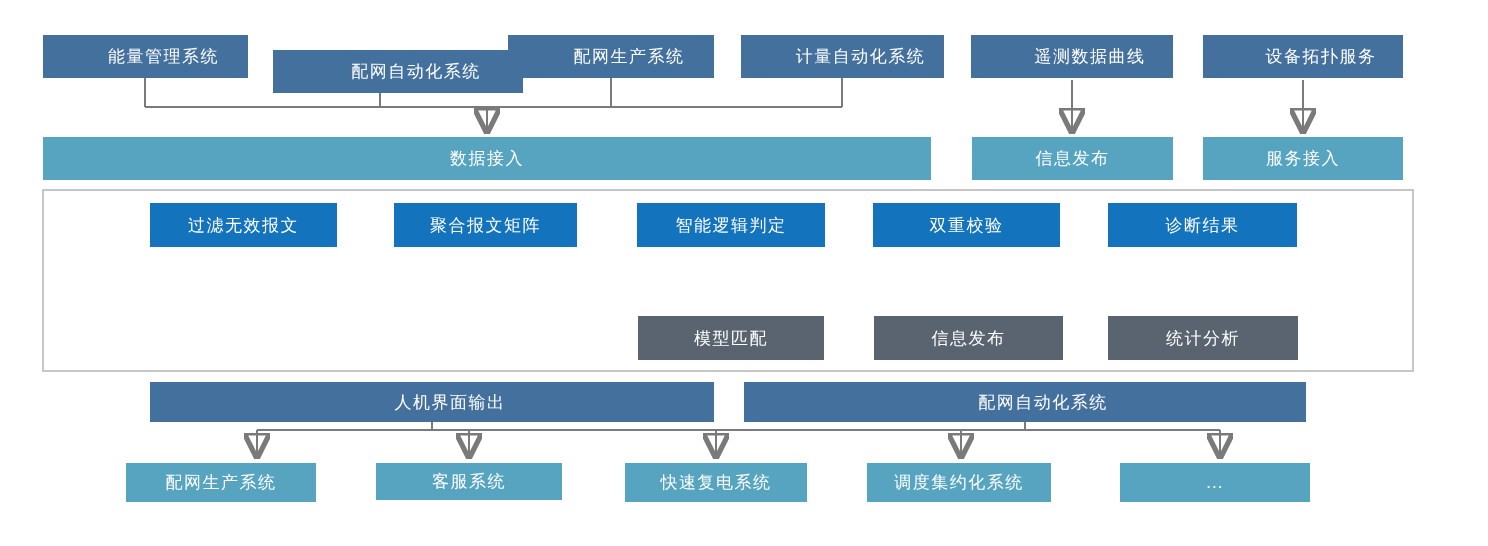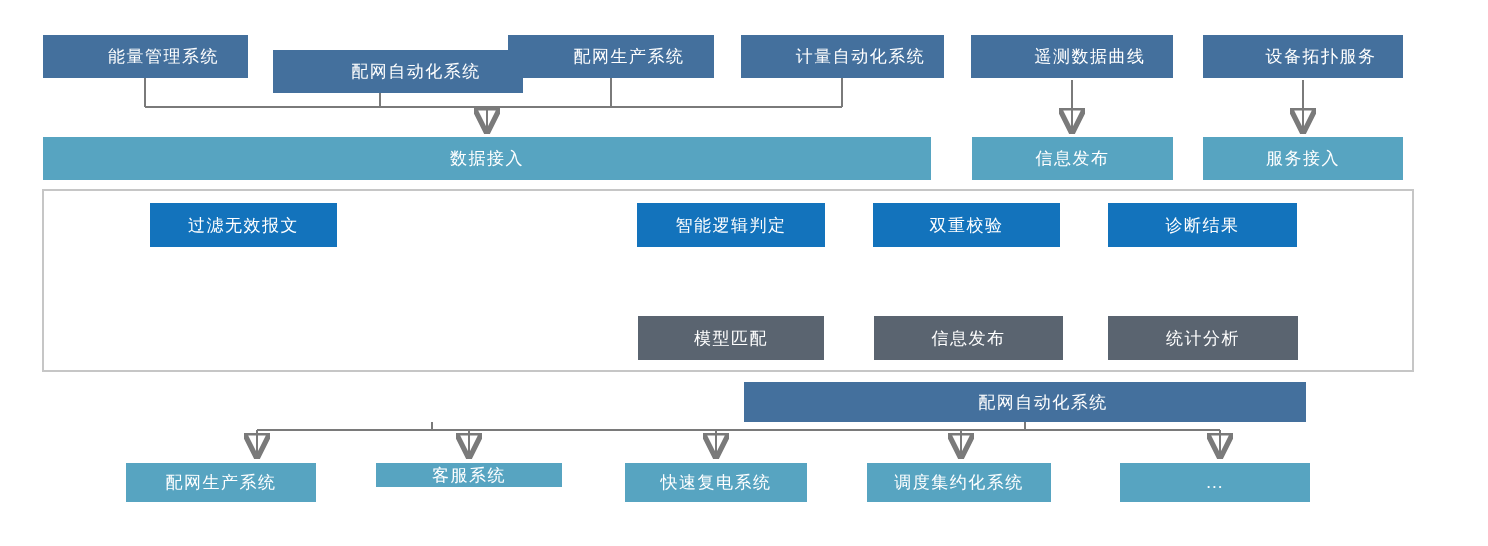--- a/index.html
+++ b/index.html
@@ -110,29 +110,31 @@
   <div class="node dark" style="left:508px;top:35px;width:206px;height:43px">配网生产系统</div>
   <div class="node dark" style="left:741px;top:35px;width:203px;height:43px">计量自动化系统</div>
   <div class="node dark" style="left:971px;top:35px;width:202px;height:43px">遥测数据曲线</div>
   <div class="node dark" style="left:1203px;top:35px;width:200px;height:43px">设备拓扑服务</div>
 
   <div class="node teal" style="left:43px;top:137px;width:888px;height:43px">数据接入</div>
   <div class="node teal" style="left:972px;top:137px;width:201px;height:43px">信息发布</div>
   <div class="node teal" style="left:1203px;top:137px;width:200px;height:43px">服务接入</div>
 
   <div class="node blue" style="left:150px;top:203px;width:187px;height:44px">过滤无效报文</div>
+  <div class="node blue" style="left:394px;top:203px;width:183px;height:44px">聚合报文矩阵</div>
   <div class="node blue" style="left:637px;top:203px;width:188px;height:44px">智能逻辑判定</div>
   <div class="node blue" style="left:873px;top:203px;width:187px;height:44px">双重校验</div>
   <div class="node blue" style="left:1108px;top:203px;width:189px;height:44px">诊断结果</div>
 
   <div class="node gray" style="left:638px;top:316px;width:186px;height:44px">模型匹配</div>
   <div class="node gray" style="left:874px;top:316px;width:189px;height:44px">信息发布</div>
   <div class="node gray" style="left:1108px;top:316px;width:190px;height:44px">统计分析</div>
 
+  <div class="node dark" style="left:150px;top:382px;width:564px;height:40px">人机界面输出</div>
   <div class="node dark" style="left:744px;top:382px;width:562px;height:40px">配网自动化系统</div>
 
   <div class="node teal" style="left:126px;top:463px;width:190px;height:39px">配网生产系统</div>
-  <div class="node teal" style="left:376px;top:463px;width:186px;height:24px">客服系统</div>
+  <div class="node teal" style="left:376px;top:463px;width:186px;height:37px">客服系统</div>
   <div class="node teal" style="left:625px;top:463px;width:182px;height:39px">快速复电系统</div>
   <div class="node teal" style="left:867px;top:463px;width:184px;height:39px">调度集约化系统</div>
   <div class="node teal" style="left:1120px;top:463px;width:190px;height:39px">...</div>
 
 </div>
 
 </body></html>

